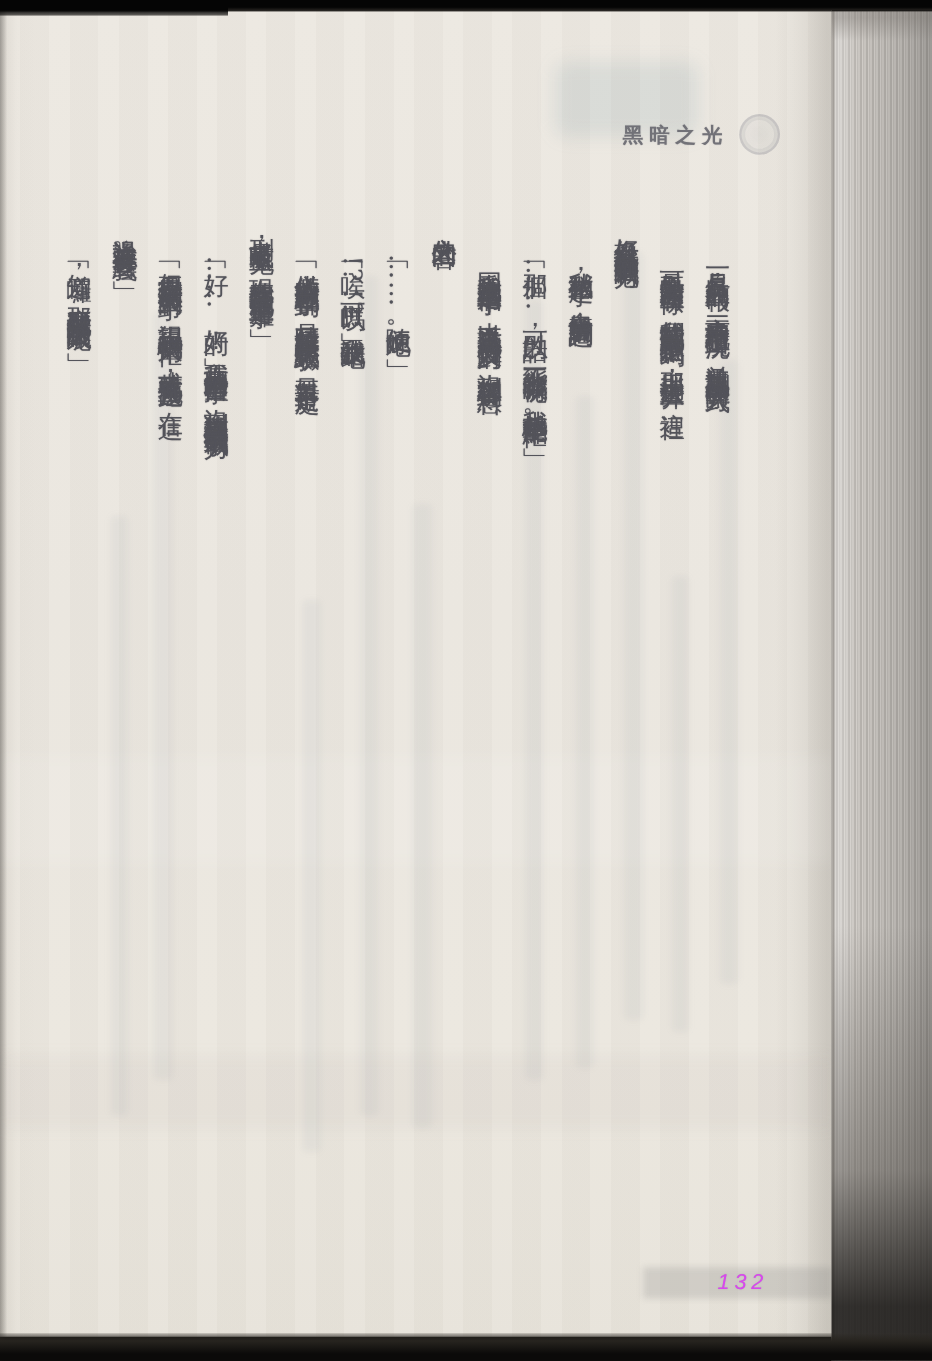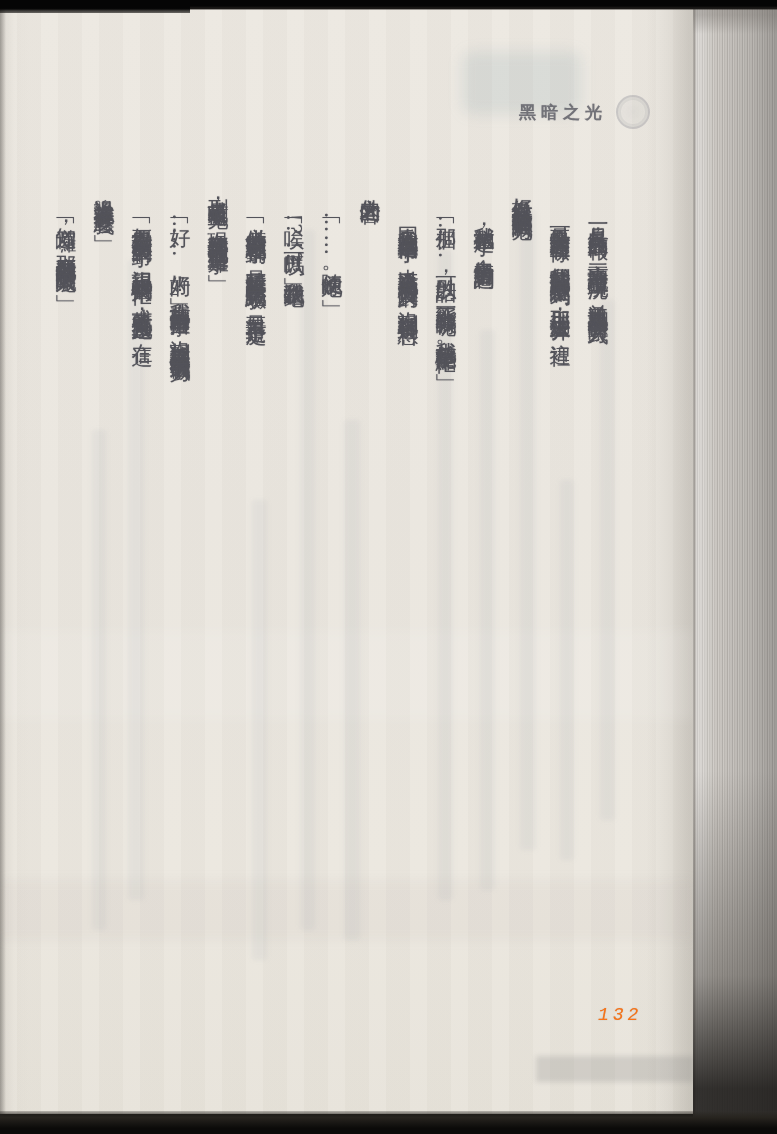--- a/index.html
+++ b/index.html
@@ -62,23 +62,23 @@
     font-size:21px;line-height:38px;letter-spacing:1.6px;
     color:#53535a;text-shadow:0 0 1px rgba(83,83,90,0.45);
   }
   .col{height:100%;white-space:nowrap;}
   .col.indent{padding-top:28px;}
 
   
   .num-band{position:absolute;left:536px;top:1056px;width:158px;height:26px;
     background:rgba(125,122,124,0.22);filter:blur(2.5px);}
   .page-num{
-    position:absolute;left:598px;top:1005px;
-    font-family:Liberation Mono, monospace;font-style:italic;
-    font-size:18px;letter-spacing:4px;color:#f97316;
+    position:absolute;left:598px;top:1058px;
+    font-family:Liberation Sans, sans-serif;font-style:italic;
+    font-size:18px;letter-spacing:4px;color:#d946ef;
     text-shadow:0 0 1px rgba(128,128,132,0.5);
   }
 
   
   .page-edge{
     position:absolute;top:0;right:0;width:84px;height:1134px;
     background:
       linear-gradient(180deg, rgba(12,12,12,0.96) 0 9px, rgba(118,113,108,0.4) 9px 15px, rgba(0,0,0,0) 34px,
                       rgba(0,0,0,0) 68%, rgba(72,68,63,0.45) 86%, rgba(28,26,24,0.88) 96%),
       linear-gradient(90deg, rgba(95,90,84,0.30) 0 2px, rgba(255,255,255,0.28) 3px 7px, rgba(0,0,0,0) 22px,

